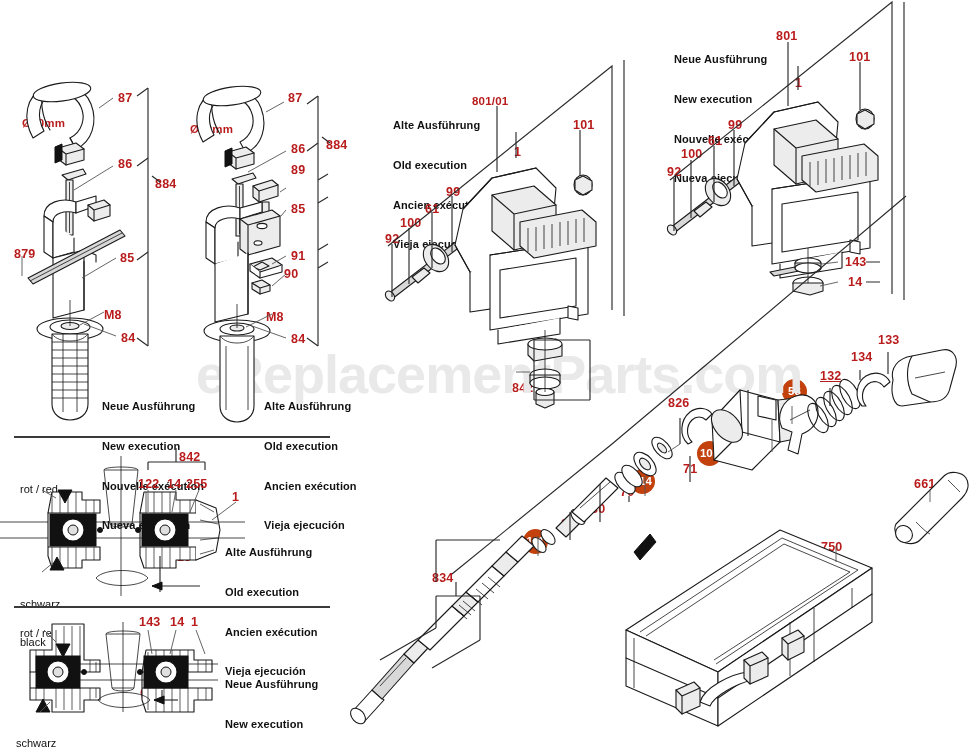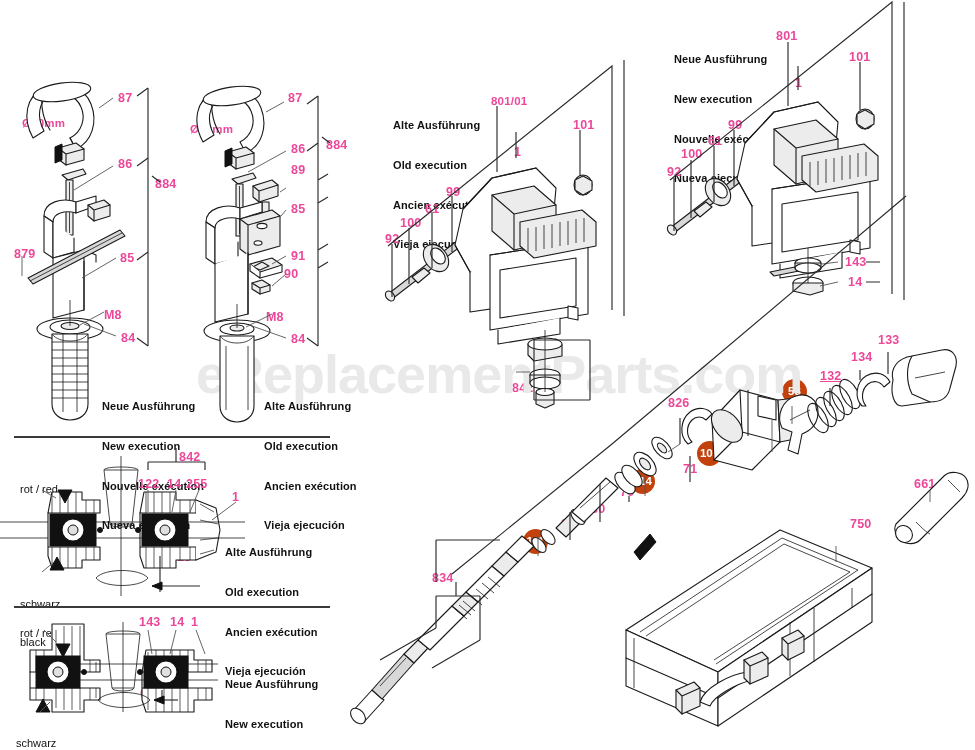--- a/index.html
+++ b/index.html
@@ -11,21 +11,21 @@
   .wm{position:absolute;left:196px;top:343px;font-size:54px;font-weight:700;
       color:#e9e9e9;letter-spacing:-1px;white-space:nowrap;z-index:1;
       user-select:none;}
 
   
   .layer{position:absolute;left:0;top:0;width:975px;height:750px;}
   .art{z-index:3;}
   .lbl-layer{z-index:6;}
 
   
-  .num{position:absolute;font-size:12.5px;font-weight:700;color:#ec4899;
+  .num{position:absolute;font-size:12.5px;font-weight:700;color:#b91c1c;
        white-space:nowrap;line-height:1;letter-spacing:.2px;}
   .num.sm{font-size:11.5px;}
   .badge{position:absolute;width:25px;height:25px;border-radius:50%;
          background:#c2410c;color:#fff;font-size:11.5px;font-weight:700;
          display:flex;align-items:center;justify-content:center;
          line-height:1;letter-spacing:0;}
 
   
   .cap{position:absolute;font-size:11px;font-weight:700;line-height:13.2px;
        color:#111;white-space:pre;letter-spacing:.1px;}
@@ -639,21 +639,21 @@
       <div class="num" style="left: 288px; top: 92px;">87</div>
       <div class="num" style="left: 291px; top: 143px;">86</div>
       <div class="num" style="left: 326px; top: 139px;">884</div>
       <div class="num" style="left: 291px; top: 164px;">89</div>
       <div class="num" style="left: 291px; top: 203px;">85</div>
       <div class="num" style="left: 291px; top: 250px;">91</div>
       <div class="num" style="left: 284px; top: 268px;">90</div>
       <div class="num" style="left: 291px; top: 333px;">84</div>
       <div class="num sm" style="left: 190px; top: 124px;">Ø70mm</div>
       <div class="num" style="left: 266px; top: 311px;">M8</div>
-      <div class="num sm" style="left: 491px; top: 96px;">801/01</div>
+      <div class="num sm" style="left: 472px; top: 96px;">801/01</div>
       <div class="num" style="left: 514px; top: 146px;">1</div>
       <div class="num" style="left: 573px; top: 119px;">101</div>
       <div class="num" style="left: 446px; top: 186px;">99</div>
       <div class="num" style="left: 425px; top: 203px;">61</div>
       <div class="num" style="left: 400px; top: 217px;">100</div>
       <div class="num" style="left: 385px; top: 233px;">92</div>
       <div class="num" style="left: 512px; top: 382px;">842</div>
       <div class="num" style="left: 776px; top: 30px;">801</div>
       <div class="num" style="left: 795px; top: 77px;">1</div>
       <div class="num" style="left: 849px; top: 51px;">101</div>
@@ -678,20 +678,20 @@
       <div class="num" style="left: 591px; top: 503px;">30</div>
       <div class="num" style="left: 620px; top: 486px;">70</div>
       <div class="num" style="left: 683px; top: 463px;">71</div>
       <div class="num" style="left: 668px; top: 397px;">826</div>
       <div class="num" style="left: 740px; top: 419px;">52</div>
       <div class="num" style="left: 763px; top: 403px;">100</div>
       <div class="num" style="left: 820px; top: 370px; text-decoration: underline;">132</div>
       <div class="num" style="left: 851px; top: 351px;">134</div>
       <div class="num" style="left: 878px; top: 334px;">133</div>
       <div class="num" style="left: 914px; top: 478px;">661</div>
-      <div class="num" style="left: 821px; top: 518px; margin-left: 29px;">750</div>
+      <div class="num" style="left: 821px; top: 541px;">750</div>
       <div class="badge" style="left: 523px; top: 529px;">111</div>
       <div class="badge" style="left: 630px; top: 469px;">114</div>
       <div class="badge" style="left: 697px; top: 441px;">105</div>
       <div class="badge" style="left: 782px; top: 379px;">53</div>
     </div>
 
 </div>
 
 </body></html>

